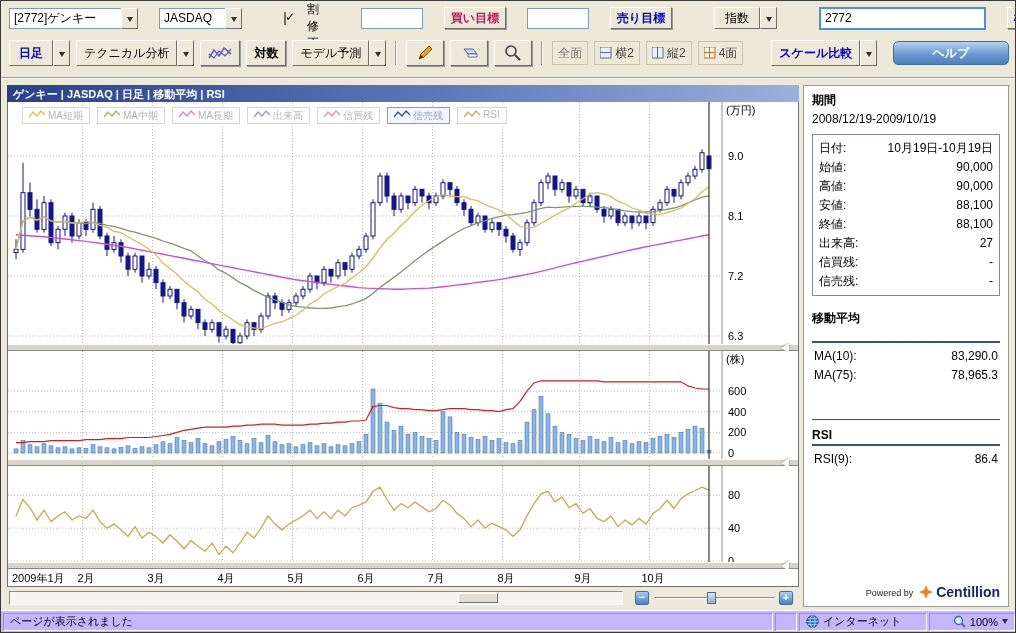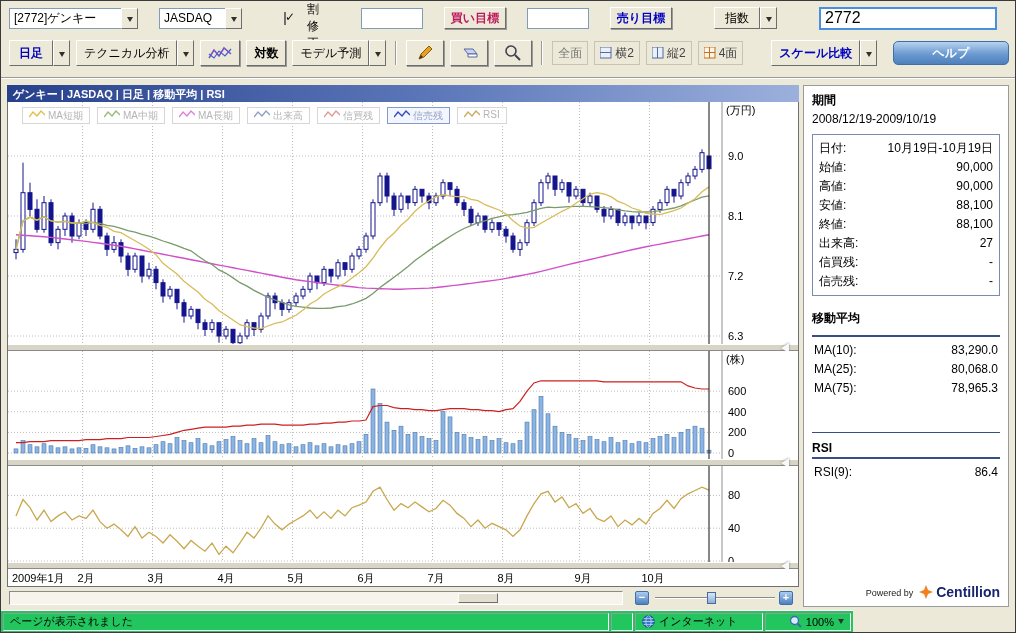--- a/index.html
+++ b/index.html
@@ -3,21 +3,21 @@
 <meta charset="utf-8">
 <style>
   *{margin:0;padding:0;box-sizing:border-box;font-family:"Liberation Sans","DejaVu Sans",sans-serif;}
   html,body{background:#888;}
   #window{position:relative;width:1016px;height:633px;background:#ece9d8;border:1px solid #3a3a3a;overflow:hidden;}
 
   
   .trow{position:absolute;left:0;width:1016px;display:flex;align-items:center;padding:0 8px;}
   #row1{top:4px;height:26px;gap:21px;}
   #row2{top:36px;height:32px;gap:6px;}
-  .field{background:#fff;border:1px solid #7f9db9;height:21px;font-size:16px;padding:2px 4px;color:#000;}
+  .field{background:#fff;border:1px solid #7f9db9;height:21px;font-size:12px;padding:2px 4px;color:#000;}
   .combo{display:flex;height:21px;}
   .combo .cval{background:#fff;border:1px solid #7f9db9;border-right:none;font-size:12px;line-height:17px;padding:1px 4px;white-space:nowrap;}
   .ddbtn{width:17px;background:#ece9d8;border:1px solid;border-color:#fff #6d6d6d #6d6d6d #fff;display:flex;align-items:center;justify-content:center;}
   .arr{width:0;height:0;border:3px solid transparent;border-top:5px solid #303030;margin-top:5px;}
   .btn{background:#ece9d8;border:1px solid;border-color:#fff #6d6d6d #6d6d6d #fff;box-shadow:1px 1px 0 #9a9a9a;height:22px;font-size:12px;display:flex;align-items:center;justify-content:center;padding:0 6px;cursor:default;white-space:nowrap;}
   .btn.tall{height:26px;}
   .splitbtn{display:flex;height:26px;}
   .splitbtn .btxt{background:#ece9d8;border:1px solid;border-color:#fff #6d6d6d #6d6d6d #fff;font-size:12px;display:flex;align-items:center;justify-content:center;padding:0 7px;white-space:nowrap;}
   .splitbtn .ddbtn{height:26px;}
   .red{color:#be185d;font-weight:bold;}
@@ -60,31 +60,31 @@
   #zoom-groove{position:absolute;left:648px;top:7px;width:120px;height:2px;border-top:1px solid #8a8a8a;border-bottom:1px solid #fff;}
   #zoom-thumb{position:absolute;left:700px;top:2px;width:9px;height:12px;background:linear-gradient(180deg,#d8e6f8,#8cb0dc);border:1px solid #4a6a98;}
 
   
   #info-panel{position:absolute;left:802px;top:84px;width:206px;height:522px;background:#fff;border:1px solid #9a9a9a;padding:6px 8px;font-size:12px;color:#000;}
   .sect-title{font-weight:bold;font-size:12px;}
   #period-value{margin-top:3px;}
   #quote-box{margin-top:8px;border:1px solid #7a8ab0;padding:4px 6px;}
   .irow{display:flex;justify-content:space-between;line-height:19px;}
   .ival{text-align:right;}
-  #ma-title{margin-top:14px;border-bottom:2px solid #3a4e86;padding-bottom:8px;}
+  #ma-title{margin-top:14px;border-bottom:2px solid #3a4e86;padding-bottom:14px;}
   #ma-rows{margin-top:4px;padding:0 2px;}
   #rsi-rule{margin-top:34px;border-top:1px solid #3a4e86;}
   #rsi-title{margin-top:8px;border-bottom:2px solid #3a4e86;padding-bottom:2px;}
   #rsi-rows{margin-top:4px;padding:0 2px;}
   #powered{position:absolute;right:8px;bottom:6px;display:flex;align-items:flex-end;gap:6px;}
   #powered .pfx{font-size:9px;color:#222;padding-bottom:2px;}
   #brand{display:flex;align-items:center;gap:3px;font-size:14px;font-weight:bold;color:#15256e;}
 
   
-  #status-bar{position:absolute;left:0;bottom:0;width:852px;height:22px;background:#22c55e;border-top:1px solid #fff;display:flex;align-items:center;gap:2px;padding:1px 2px;}
+  #status-bar{position:absolute;left:0;bottom:0;width:1016px;height:22px;background:#c4b5fd;border-top:1px solid #fff;display:flex;align-items:center;gap:2px;padding:1px 2px;}
   .scell{height:18px;border:1px solid;border-color:#9a9a9a #fff #fff #9a9a9a;display:flex;align-items:center;padding:0 6px;font-size:11px;color:#000;gap:4px;}
   #scell-msg{flex:1;}
   #scell-pad{width:22px;}
   #scell-zone{width:128px;}
   #scell-zoom{width:86px;justify-content:flex-end;}
 </style>
 </head>
 <body>
 
 <div id="window">
@@ -705,24 +705,20 @@
           </div>
         </div>
       </div>
     <div id="ma-title" class="sect-title">移動平均</div>
     <div id="ma-rows">
         <div class="irow">
           <span class="ilab">MA(10):</span>
           <span class="ival">83,290.0</span>
         </div>
         <div class="irow">
-          <span class="ilab">MA(25):</span>
-          <span class="ival">80,068.0</span>
-        </div>
-        <div class="irow">
           <span class="ilab">MA(75):</span>
           <span class="ival">78,965.3</span>
         </div>
       </div>
     <div id="rsi-rule"></div>
     <div id="rsi-title" class="sect-title">RSI</div>
     <div id="rsi-rows">
         <div class="irow">
           <span class="ilab">RSI(9):</span>
           <span class="ival">86.4</span>

